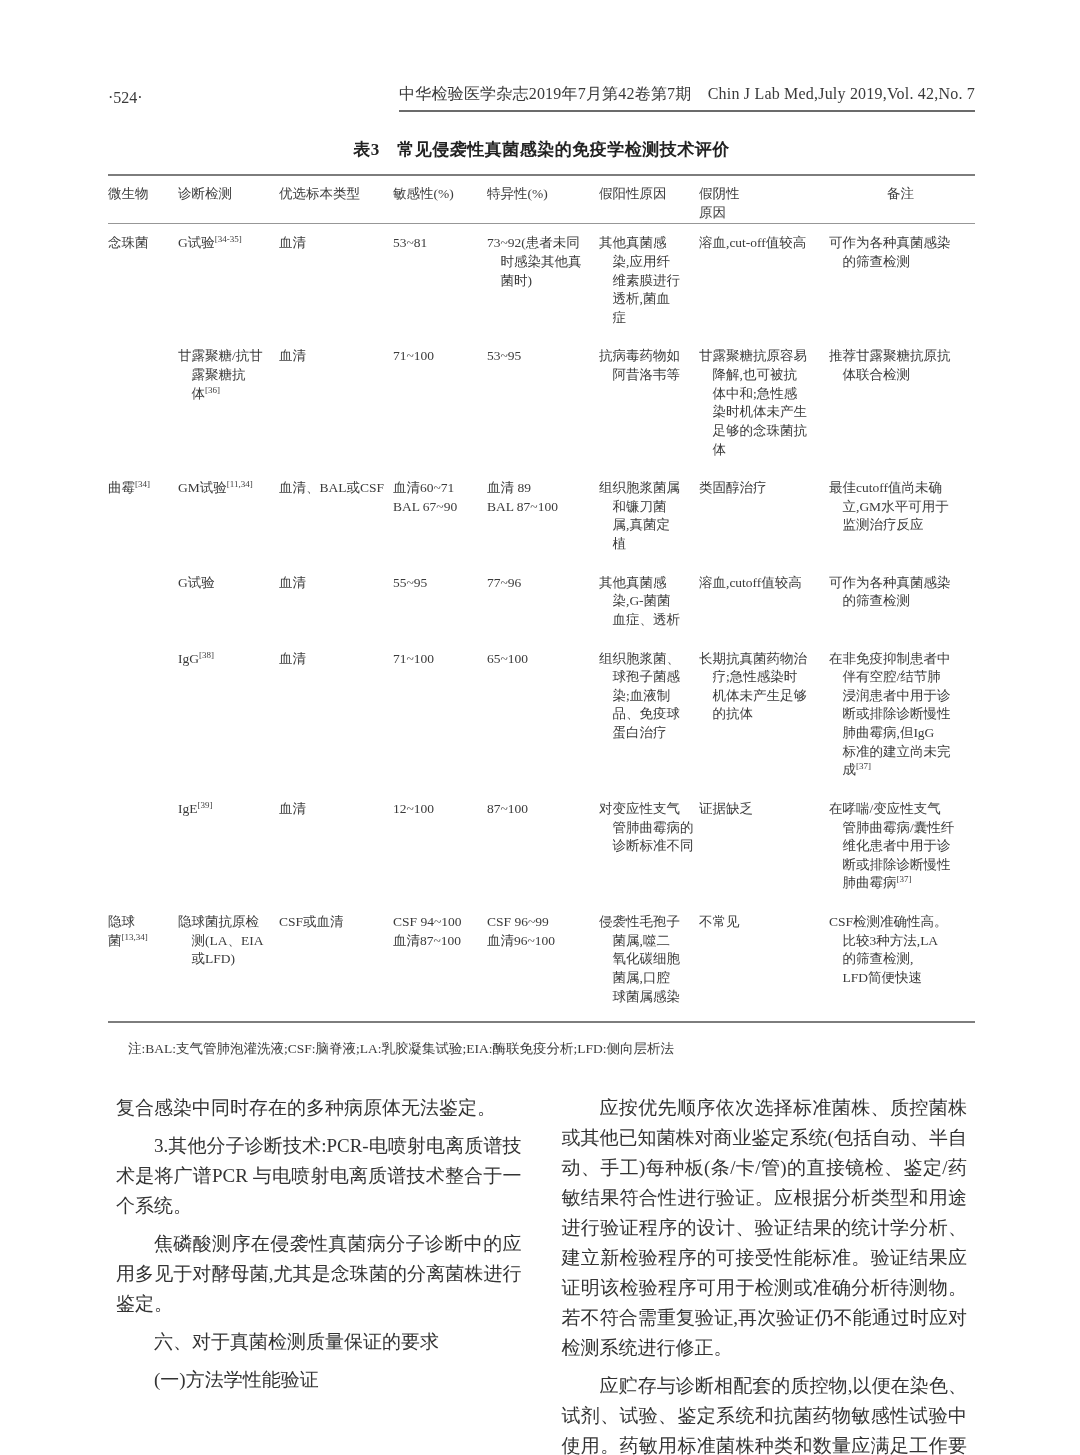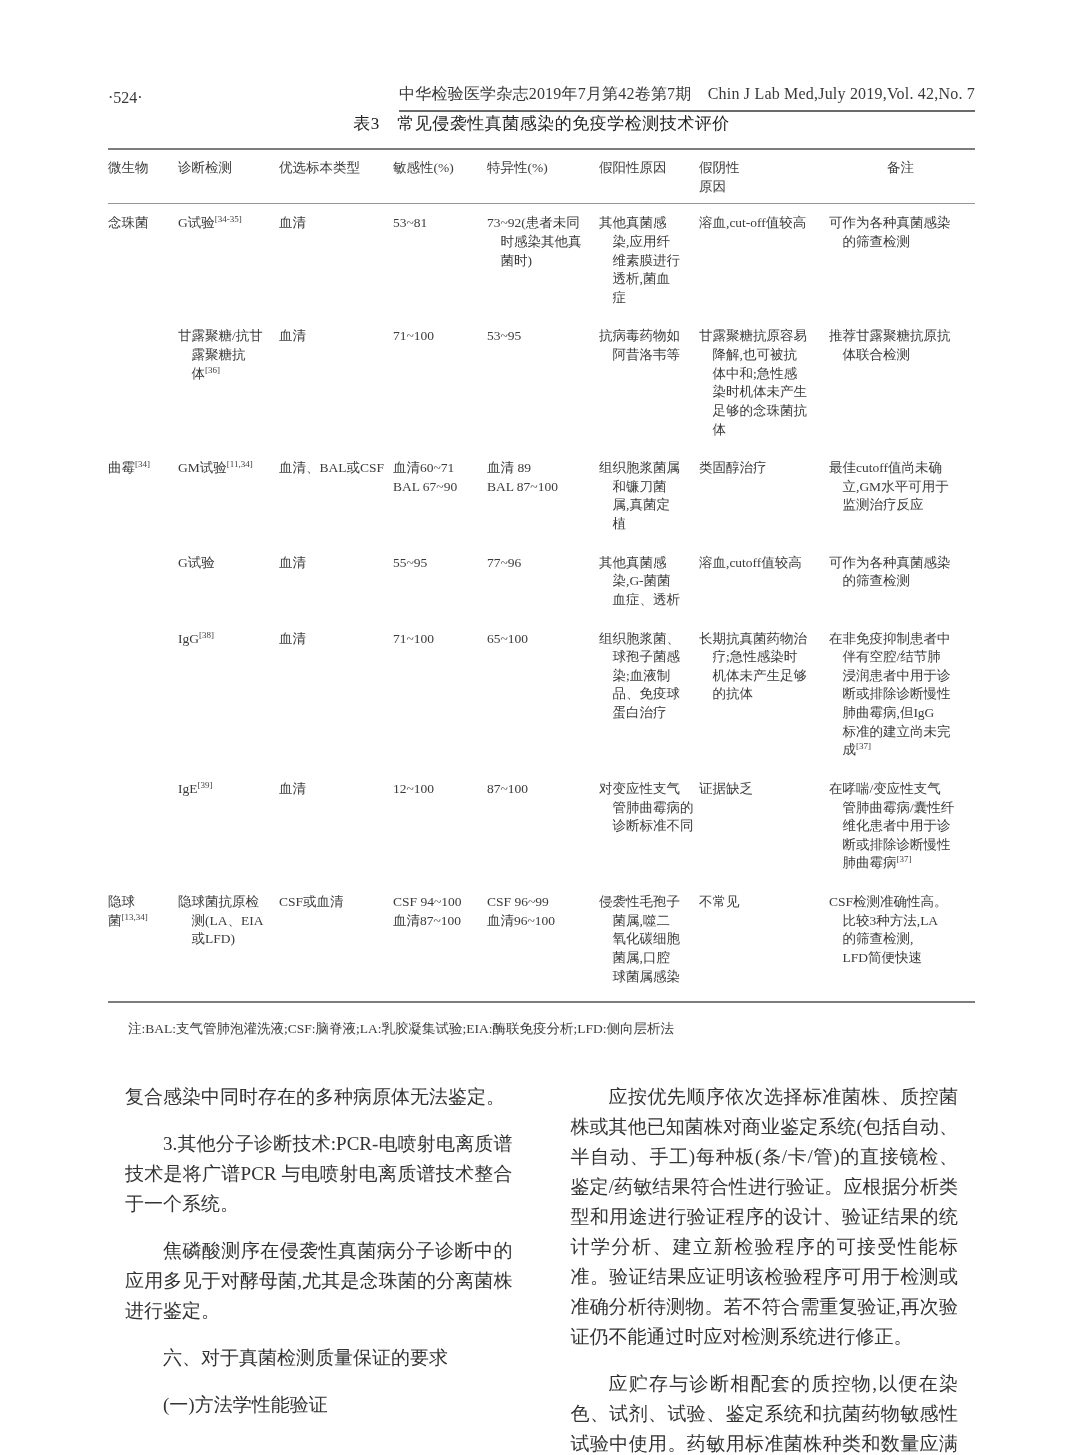--- a/index.html
+++ b/index.html
@@ -16,56 +16,56 @@
   
   .page-header {
     display: flex; justify-content: space-between; align-items: flex-end;
     font-size: 16px; color: #3a3a3a; text-align: right;
   }
   .page-num { padding-bottom: 5px; }
   .citation { border-bottom: 2px solid #6b6b6b; padding-bottom: 5px; letter-spacing: 0.2px; }
 
   
   .tbl-title {
-    text-align: center; font-weight: normal; font-size: 17px;
-    color: #222; letter-spacing: 0.5px;
+    text-align: center; font-weight: bold; font-size: 17px;
+    margin-top: 26px; color: #222; letter-spacing: 0.5px;
   }
 
   
   table.eval {
     width: 867px; table-layout: fixed; border-collapse: collapse;
     margin-top: 13px;
     border-top: 2px solid #7d7d7d;
     border-bottom: 2px solid #7d7d7d;
     font-size: 13.5px; line-height: 1.38; color: #3b3b3b;
   }
   table.eval thead th {
     font-weight: normal; text-align: left; vertical-align: top;
     border-bottom: 1px solid #979797;
-    padding: 9px 3px 7px 0;
+    padding: 9px 3px 1px 0;
     white-space: pre-line;
   }
   table.eval thead th.c { text-align: center; }
   table.eval td {
     vertical-align: top;
     padding: 5px 3px 15px 0;
     white-space: pre-line;
   }
   table.eval tbody tr:first-child td { padding-top: 10px; }
   sup { font-size: 9px; line-height: 0; vertical-align: super; }
 
   .note { font-size: 13.5px; margin-top: 17px; padding-left: 20px; color: #3b3b3b; }
 
   
   .columns {
     display: flex; gap: 24px; margin-top: 27px;
     font-size: 19px; line-height: 30px; text-align: justify; color: #333;
   }
   .col { flex: 1; min-width: 0; }
-  .col p { margin: 17px; }
+  .col p { margin: 8px; }
   .col p.ind { text-indent: 2em; }
 </style>
 </head>
 <body>
 
 <div class="page">
 
   <header class="page-header">
     <span class="page-num">·524·</span>
     <span class="citation">中华检验医学杂志2019年7月第42卷第7期　Chin J Lab Med,July 2019,Vol. 42,No. 7</span>

